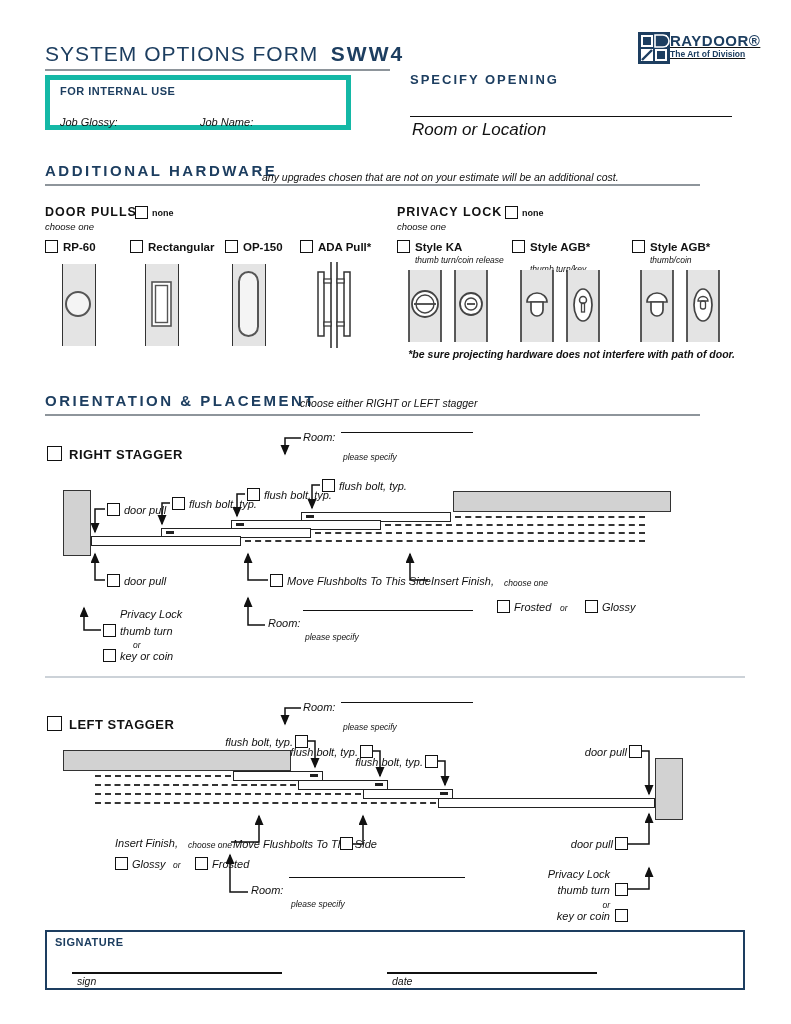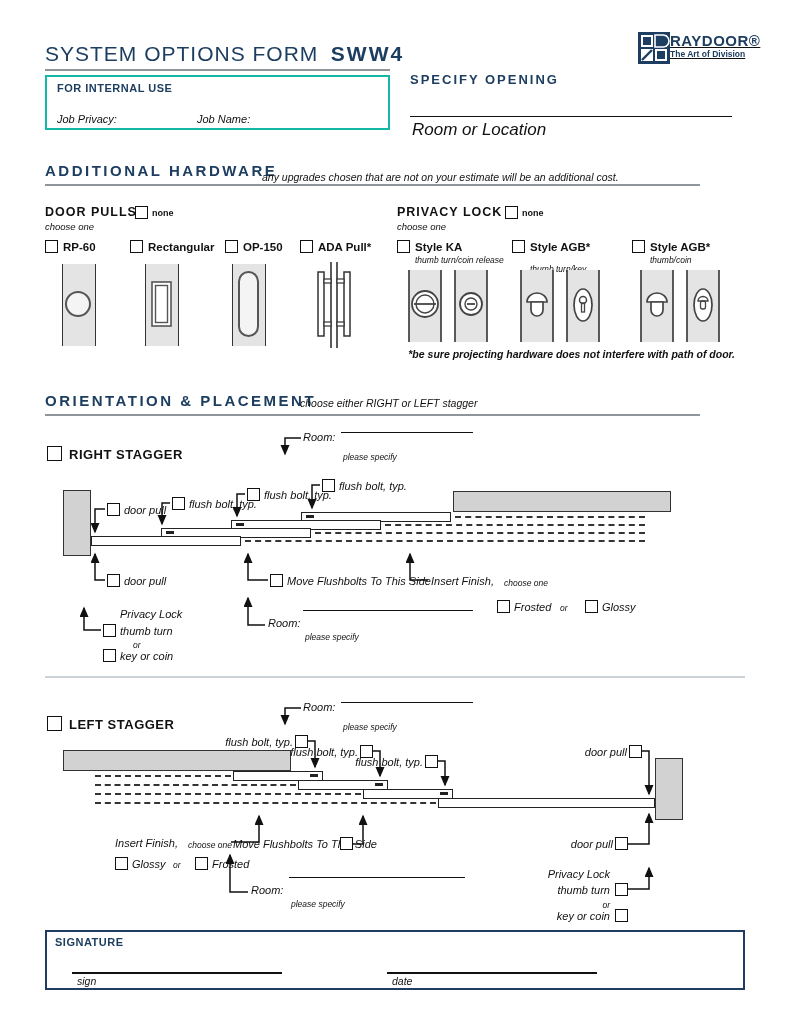--- a/index.html
+++ b/index.html
@@ -49,23 +49,23 @@
       <path d="M4 28 L14 18" stroke="#1d3e60" stroke-width="2.4"></path>
       <rect x="17" y="17" width="12" height="12" fill="#fff"></rect>
       <rect x="19" y="19" width="8" height="8" fill="#1d3e60"></rect>
     </svg>
     <div>
       <div class="navy" style="font-size:15px; font-weight:bold; letter-spacing:0.5px;">RAYDOOR®</div>
       <div class="navy" style="font-size:8.5px; font-weight:bold;">The Art of Division</div>
     </div>
   </div>
 
-  <div class="abs" style="left:45px; top:75px; width:345px; height:55px; border:2px solid #14b8a6;">
+  <div class="abs" style="left:45px; top:75px; width:306px; height:55px; border:5px solid #14b8a6;">
     <div class="navy" style="position:absolute; left:10px; top:5px; font-size:11px; font-weight:bold; letter-spacing:0.5px;">FOR INTERNAL USE</div>
-    <div style="position:absolute; left:10px; top:36px; font-size:11px; font-style:italic;">Job Privacy:</div>
+    <div style="position:absolute; left:10px; top:36px; font-size:11px; font-style:italic;">Job Glossy:</div>
     <div style="position:absolute; left:150px; top:36px; font-size:11px; font-style:italic;">Job Name:</div>
   </div>
 
   <div class="abs navy" style="left:410px; top:72px; font-size:13px; font-weight:bold; letter-spacing:2px;">SPECIFY OPENING</div>
   <div class="abs thinline" style="left:410px; top:116px; width:322px;"></div>
   <div class="abs" style="left:412px; top:120px; font-size:17px; font-style:italic;">Room or Location</div>
 
   <div class="abs sec-title" style="left:45px; top:162px;">ADDITIONAL HARDWARE</div>
   <div class="abs note" style="left:262px; top:171px;">any upgrades chosen that are not on your estimate will be an additional cost.</div>
   <div class="abs rule" style="left:45px; top:184px; width:655px;"></div>

